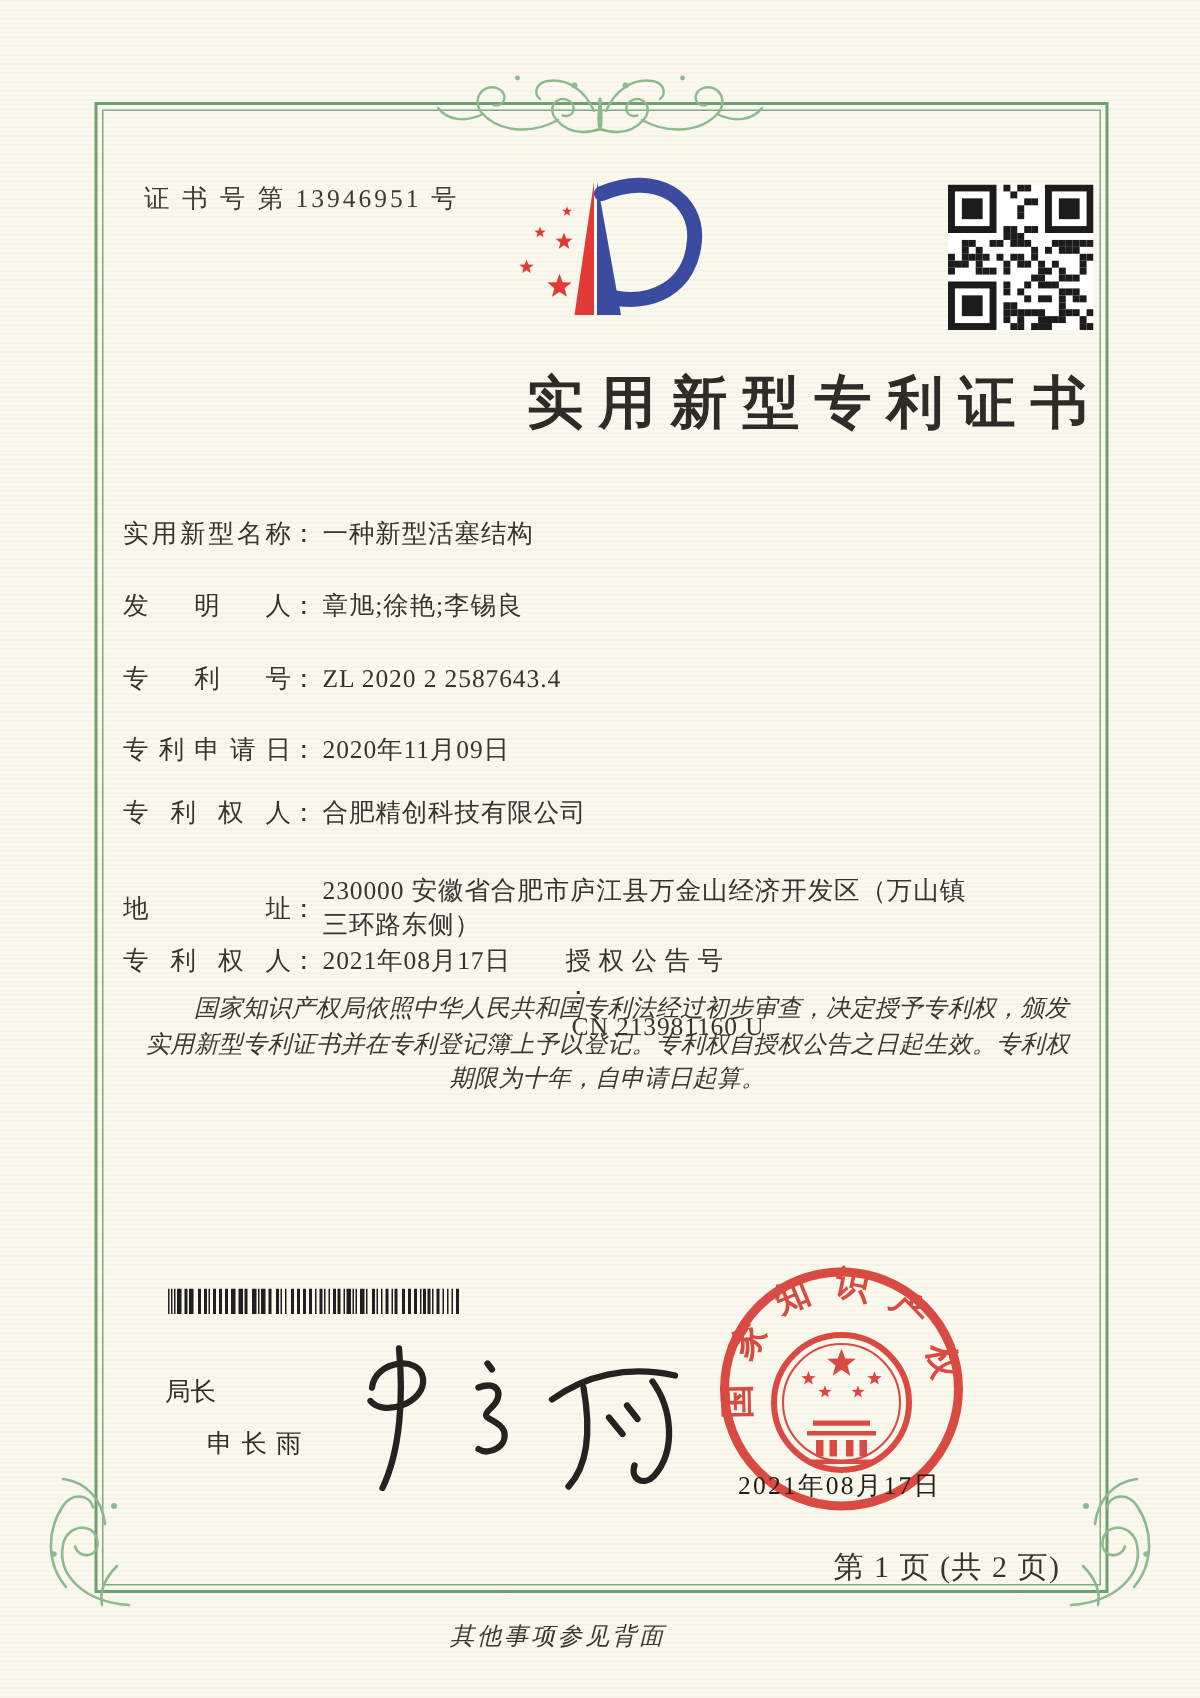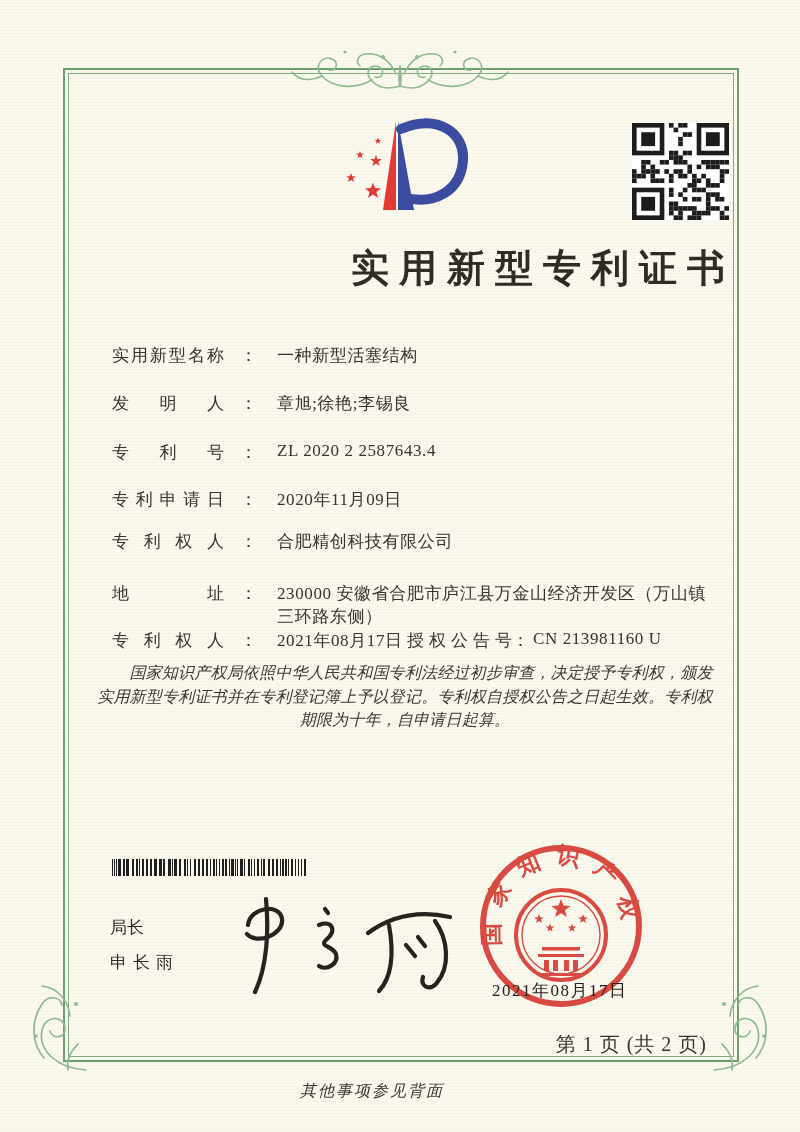--- a/index.html
+++ b/index.html
@@ -11,33 +11,33 @@
     color:#35342d;
   }
   .frame{position:absolute;left:63px;top:68px;width:672px;height:990px;border:2px solid #6da06f;}
   .frame-inner{position:absolute;inset:3px;border:1px solid #7cab7e;}
   .ornament{position:absolute;pointer-events:none;}
   .cert-no{position:absolute;left:96px;top:121px;font-size:17px;letter-spacing:2px;color:#3b3a33;}
   .logo{position:absolute;left:341px;top:116px;}
   .qr{position:absolute;left:632px;top:123px;}
   .title{position:absolute;left:63px;top:243px;width:672px;text-align:right;
          font-size:38px;font-weight:bold;letter-spacing:10px;color:#2d2c26;}
-  .row{position:absolute;left:112px;font-size:17px;display:flex;align-items:flex-start;white-space:nowrap;gap:16px;}
+  .row{position:absolute;left:82px;font-size:17px;display:flex;align-items:center;white-space:nowrap;}
   .f-label{display:inline-block;width:112px;text-align:justify;text-align-last:justify;text-justify:inter-character;}
   .f-colon{display:inline-block;}
   .f-value{display:inline-block;margin-left:4px;letter-spacing:0.6px;}
   .f-value.wrap{white-space:normal;width:430px;line-height:23px;}
-  .grant-right{position:absolute;left:295px;top:0;display:flex;white-space:nowrap;}
+  .grant-right{position:absolute;left:295px;top:0;display:flex;white-space:nowrap;flex-direction:column;}
   .grant-right .f-label{width:105px;}
   .paras{position:absolute;left:95px;top:661px;width:620px;font-size:16px;line-height:23.6px;
          font-style:italic;letter-spacing:0.2px;color:#3a382f;}
   .paras p{margin:0;text-indent:2em;text-align:center;}
   .barcode{position:absolute;left:112px;top:859px;}
   .officer{position:absolute;left:110px;top:916px;font-size:17px;color:#2f2e28;}
-  .officer .name{margin-top:12px;letter-spacing:6px;}
+  .officer .name{margin-top:12px;letter-spacing:6px;margin-left:28px;}
   .signature{position:absolute;left:222px;top:893px;}
   .seal{position:absolute;left:478px;top:843px;width:166px;height:166px;}
   .seal-date{position:absolute;left:492px;top:979px;width:190px;font-size:17px;letter-spacing:1.5px;
              color:#1e1d19;z-index:3;white-space:nowrap;}
   .page-num{position:absolute;left:63px;top:1031px;width:672px;text-align:right;font-size:20px;
             letter-spacing:1px;transform:translateX(-28px);}
   .back-note{position:absolute;left:0;top:1081px;width:800px;text-align:center;font-size:16px;
              font-style:italic;letter-spacing:2px;transform:translateX(-28px);color:#3a382f;}
 </style>
 </head>
@@ -78,20 +78,21 @@
     <g stroke="#8cba8e" stroke-width="1.7" fill="none" stroke-linecap="round" transform="translate(66,0) scale(-1,1)">
       <path d="M60,88 C30,86 12,68 16,48 C19,33 38,33 39,46 C40,56 27,58 24,49"></path>
       <path d="M18,76 C6,62 4,40 16,22 C22,13 34,14 36,23"></path>
       <path d="M44,34 C42,18 32,6 16,4"></path>
       <path d="M52,62 C44,70 40,78 42,88"></path>
       <circle cx="50" cy="22" r="2" fill="#8cba8e" stroke="none"></circle>
       <circle cx="10" cy="54" r="1.8" fill="#8cba8e" stroke="none"></circle>
     </g>
   </svg>
 
+  <div class="cert-no">证 书 号 第 13946951 号</div>
 
   <svg class="logo" width="134" height="98" viewBox="0 0 134 98">
     <path d="M60,13 C98,-3 124,18 122,44 C120,75 93,90 62,81" fill="none" stroke="#3a4ba0" stroke-width="10" stroke-linecap="round"></path>
     <polygon points="55,5 42,94 55,94" fill="#e23b36"></polygon>
     <polygon points="57,5 57,94 73,94" fill="#3a4ba0"></polygon>
     <g id="logo-stars" fill="#e23b36">
         <polygon points="32.0,66.5 34.1,72.1 40.1,72.4 35.4,76.1 37.0,81.9 32.0,78.6 27.0,81.9 28.6,76.1 23.9,72.4 29.9,72.1" fill="#e23b36"></polygon>
         <polygon points="10.0,57.0 11.2,60.3 14.8,60.5 12.0,62.6 12.9,66.0 10.0,64.1 7.1,66.0 8.0,62.6 5.2,60.5 8.8,60.3" fill="#e23b36"></polygon>
         <polygon points="35.0,39.0 36.5,43.0 40.7,43.1 37.4,45.8 38.5,49.9 35.0,47.5 31.5,49.9 32.6,45.8 29.3,43.1 33.5,43.0" fill="#e23b36"></polygon>
         <polygon points="19.0,35.0 20.0,37.6 22.8,37.8 20.6,39.5 21.4,42.2 19.0,40.7 16.6,42.2 17.4,39.5 15.2,37.8 18.0,37.6" fill="#e23b36"></polygon>

